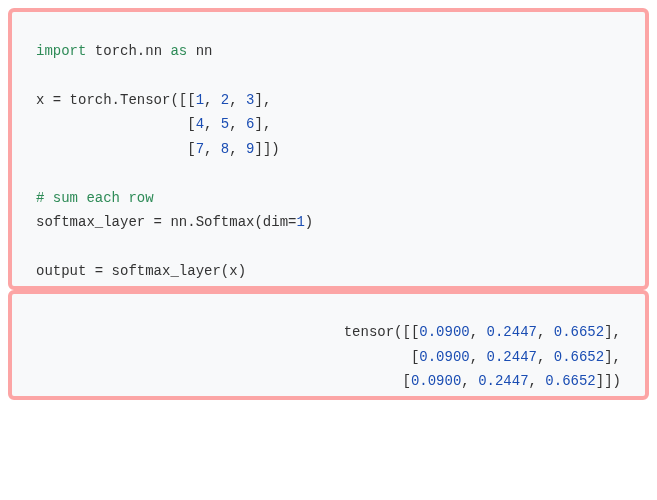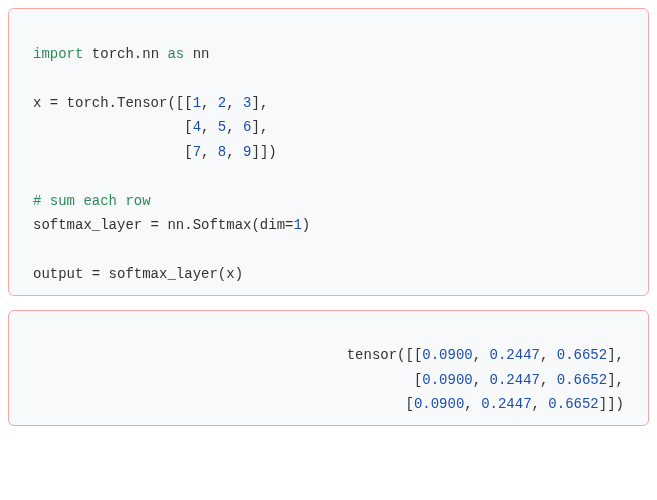--- a/index.html
+++ b/index.html
@@ -10,24 +10,24 @@
     body {
       background: #ffffff;
       font-family: "SFMono-Regular", Consolas, "Liberation Mono", Menlo, monospace;
       font-size: 14px;
       line-height: 1.75;
       padding: 8px;
       width: 657px;
     }
     .code-block {
       background: #f8f9fa;
-      border: 1px solid #fca5a5;
+      border: 4px solid #fca5a5;
       border-radius: 6px;
-      padding: 8px 24px;
-      margin-bottom: 14px;
+      padding: 2px 24px;
+      margin-bottom: 0;
       white-space: pre;
       overflow: hidden;
       position: relative;
     }
     .kw { color: #2e8b57; }
     .num { color: #1a4db3; }
     .comment { color: #2e8b57; }
     .plain { color: #333333; }
     .watermark {
       position: absolute;

